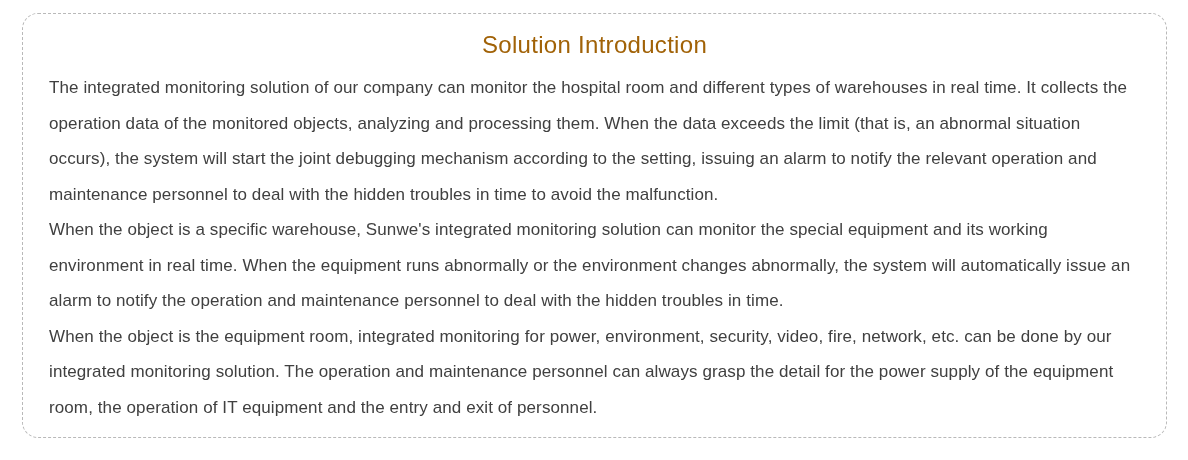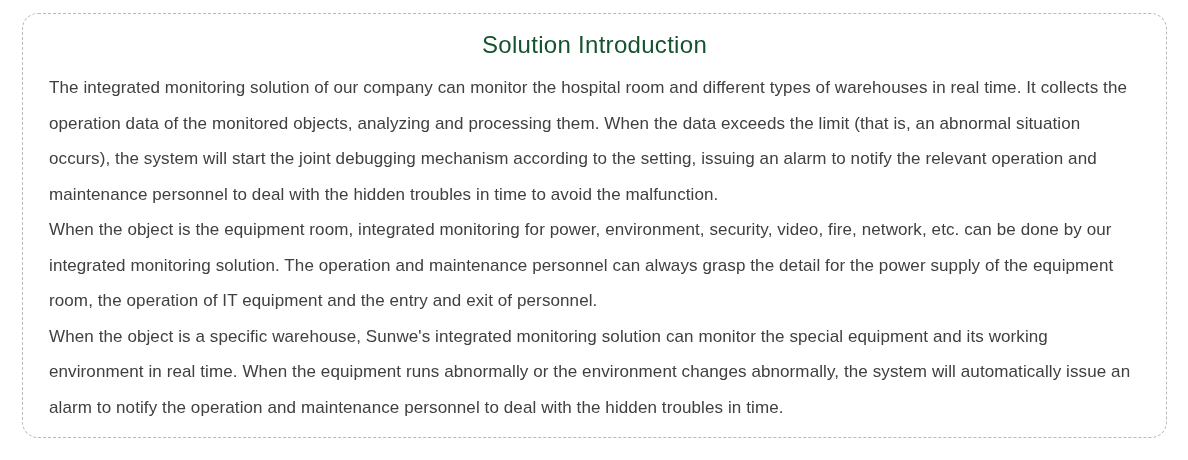--- a/index.html
+++ b/index.html
@@ -21,36 +21,36 @@
     border: 1px dashed #b9b9b9;
     border-radius: 16px;
     background: #ffffff;
     padding: 14px 26px 12px 26px;
   }
   .title {
     margin: 0 0 8px 0;
     text-align: center;
     font-size: 24px;
     font-weight: 400;
-    color: #14532d;
+    color: #a16207;
     letter-spacing: 0.3px;
     line-height: 34px;
   }
   .body-text p {
     margin: 0;
     font-size: 17px;
     line-height: 35.5px;
     color: #404040;
     text-align: left;
     letter-spacing: 0.1px;
   }
 </style>
 </head>
 <body>
 
 <div class="panel">
   <h1 class="title">Solution Introduction</h1>
   <div class="body-text">
     <p>The integrated monitoring solution of our company can monitor the hospital room and different types of warehouses in real time. It collects the operation data of the monitored objects, analyzing and processing them. When the data exceeds the limit (that is, an abnormal situation occurs), the system will start the joint debugging mechanism according to the setting, issuing an alarm to notify the relevant operation and maintenance personnel to deal with the hidden troubles in time to avoid the malfunction.</p>
+    <p>When the object is a specific warehouse, Sunwe's integrated monitoring solution can monitor the special equipment and its working environment in real time. When the equipment runs abnormally or the environment changes abnormally, the system will automatically issue an alarm to notify the operation and maintenance personnel to deal with the hidden troubles in time.</p>
     <p>When the object is the equipment room, integrated monitoring for power, environment, security, video, fire, network, etc. can be done by our integrated monitoring solution. The operation and maintenance personnel can always grasp the detail for the power supply of the equipment room, the operation of IT equipment and the entry and exit of personnel.</p>
-    <p>When the object is a specific warehouse, Sunwe's integrated monitoring solution can monitor the special equipment and its working environment in real time. When the equipment runs abnormally or the environment changes abnormally, the system will automatically issue an alarm to notify the operation and maintenance personnel to deal with the hidden troubles in time.</p>
   </div>
 </div>
 
 </body></html>

